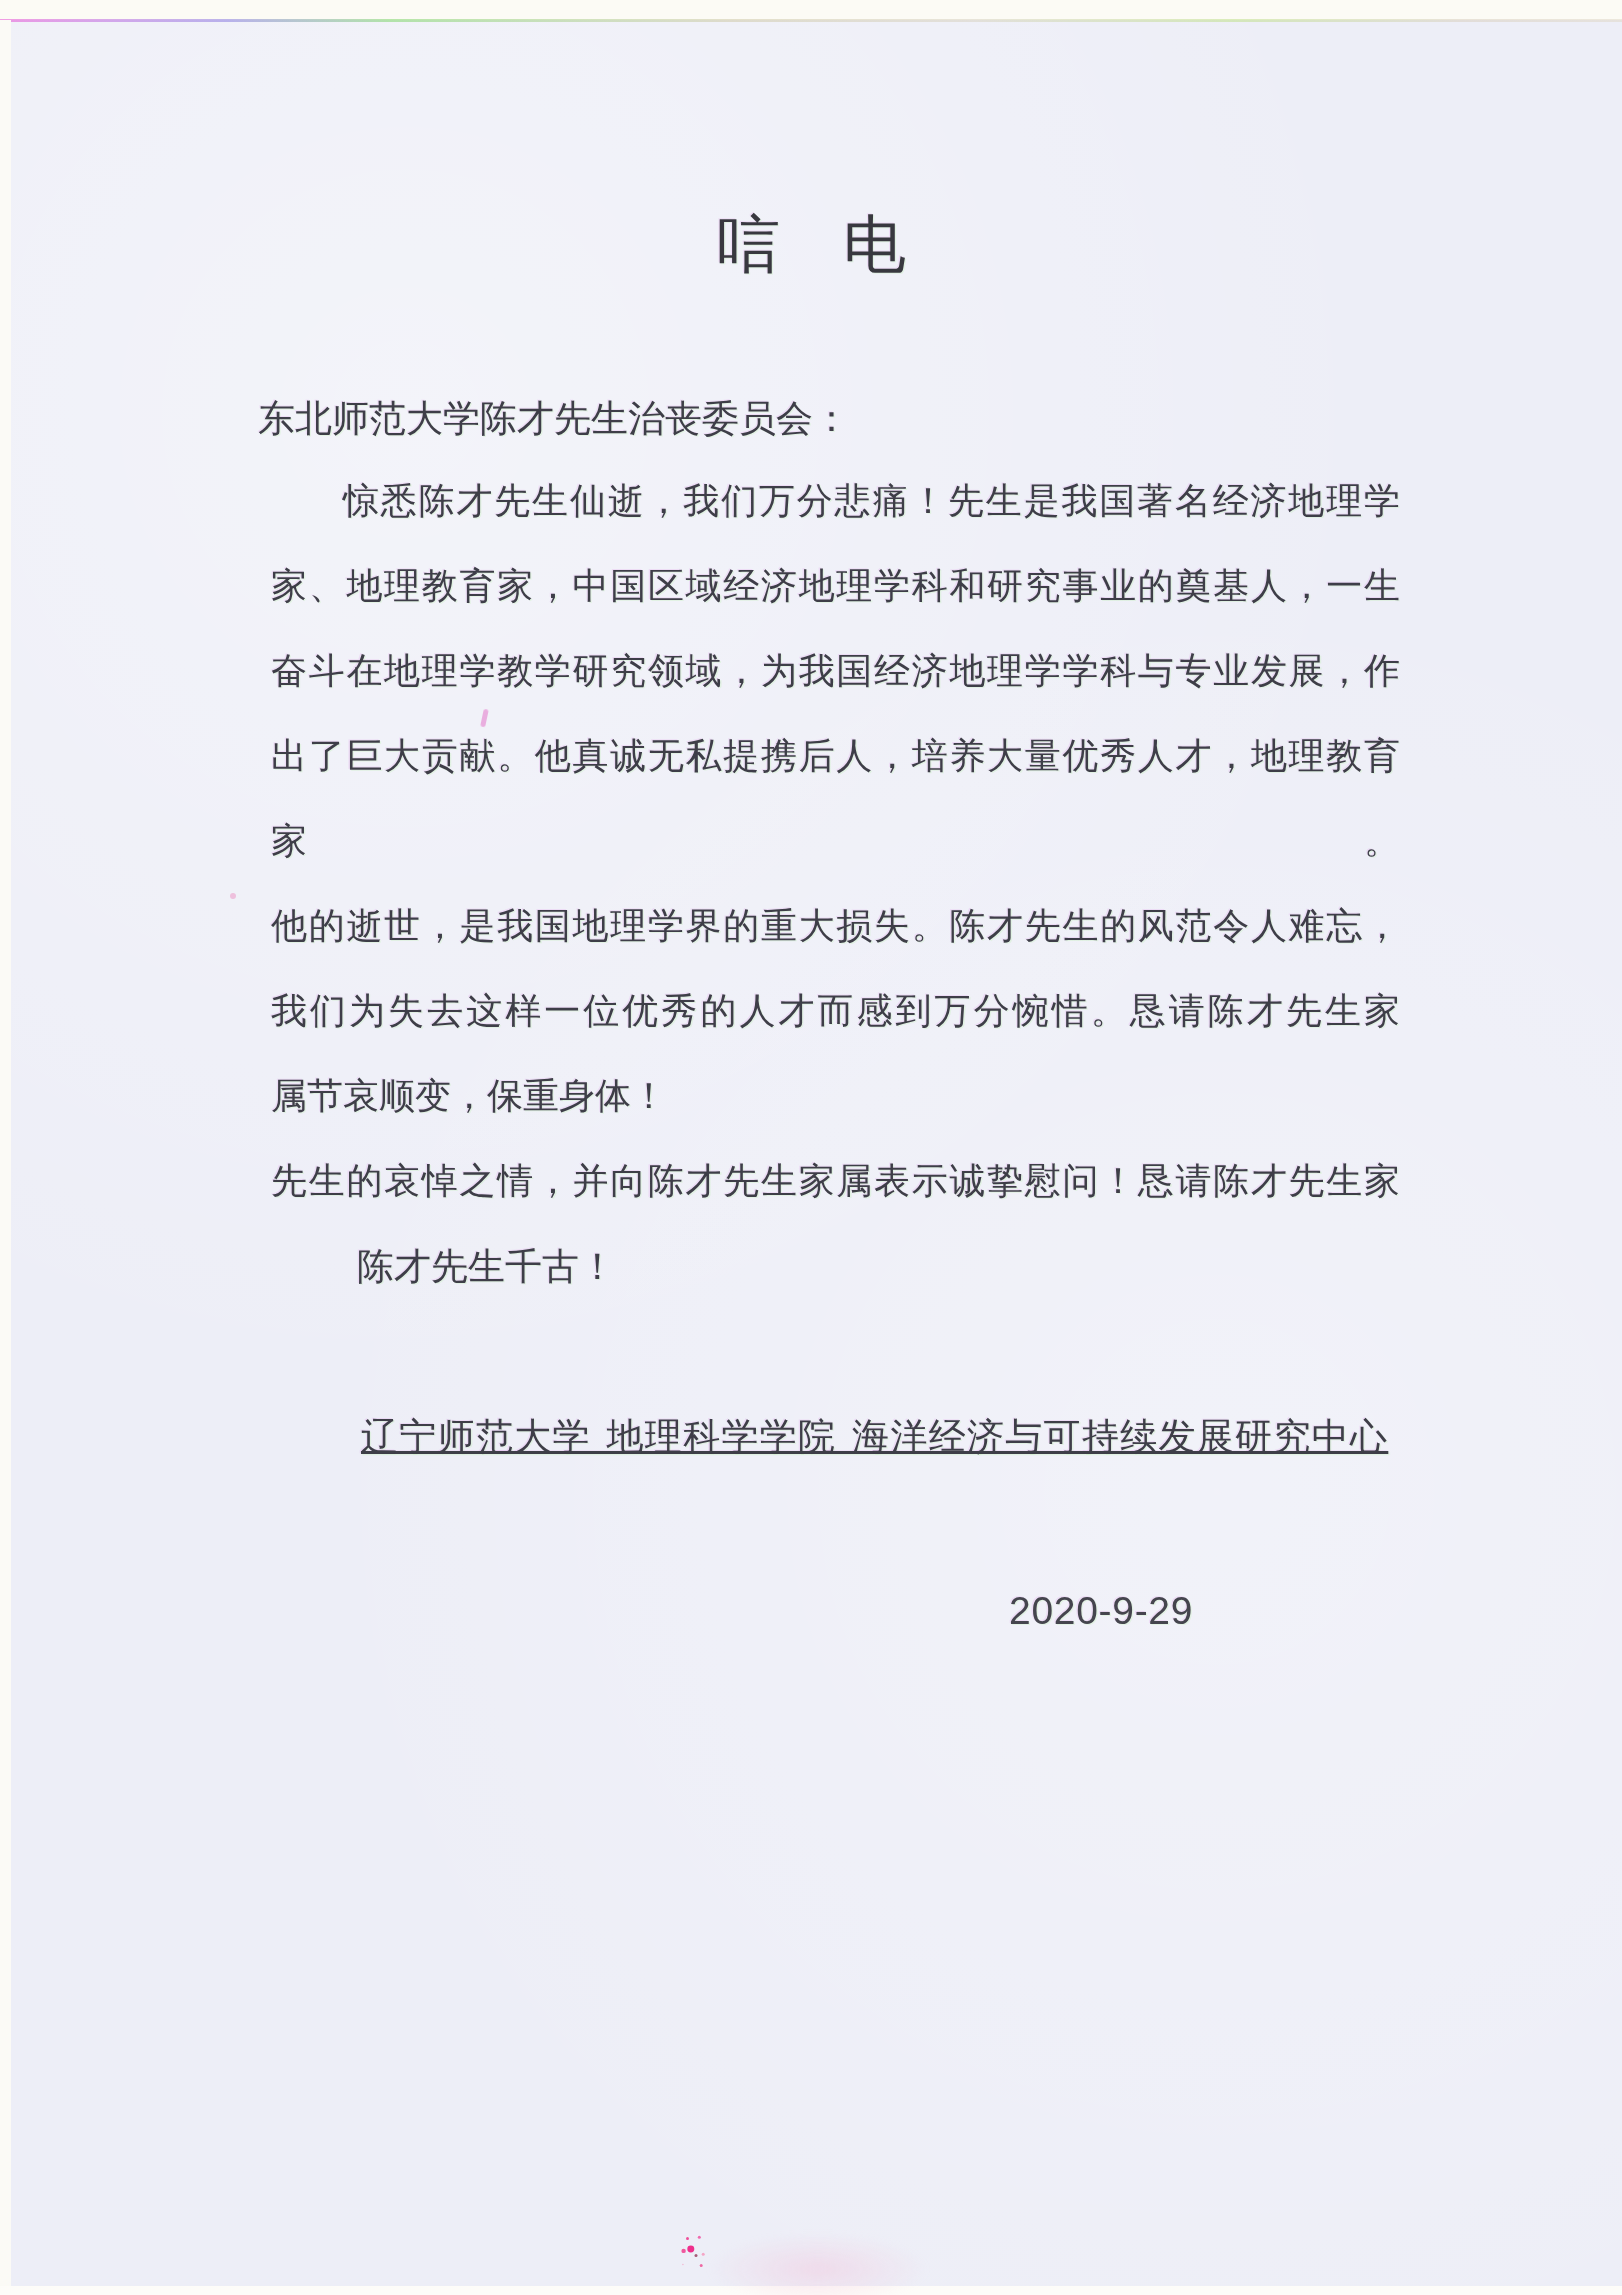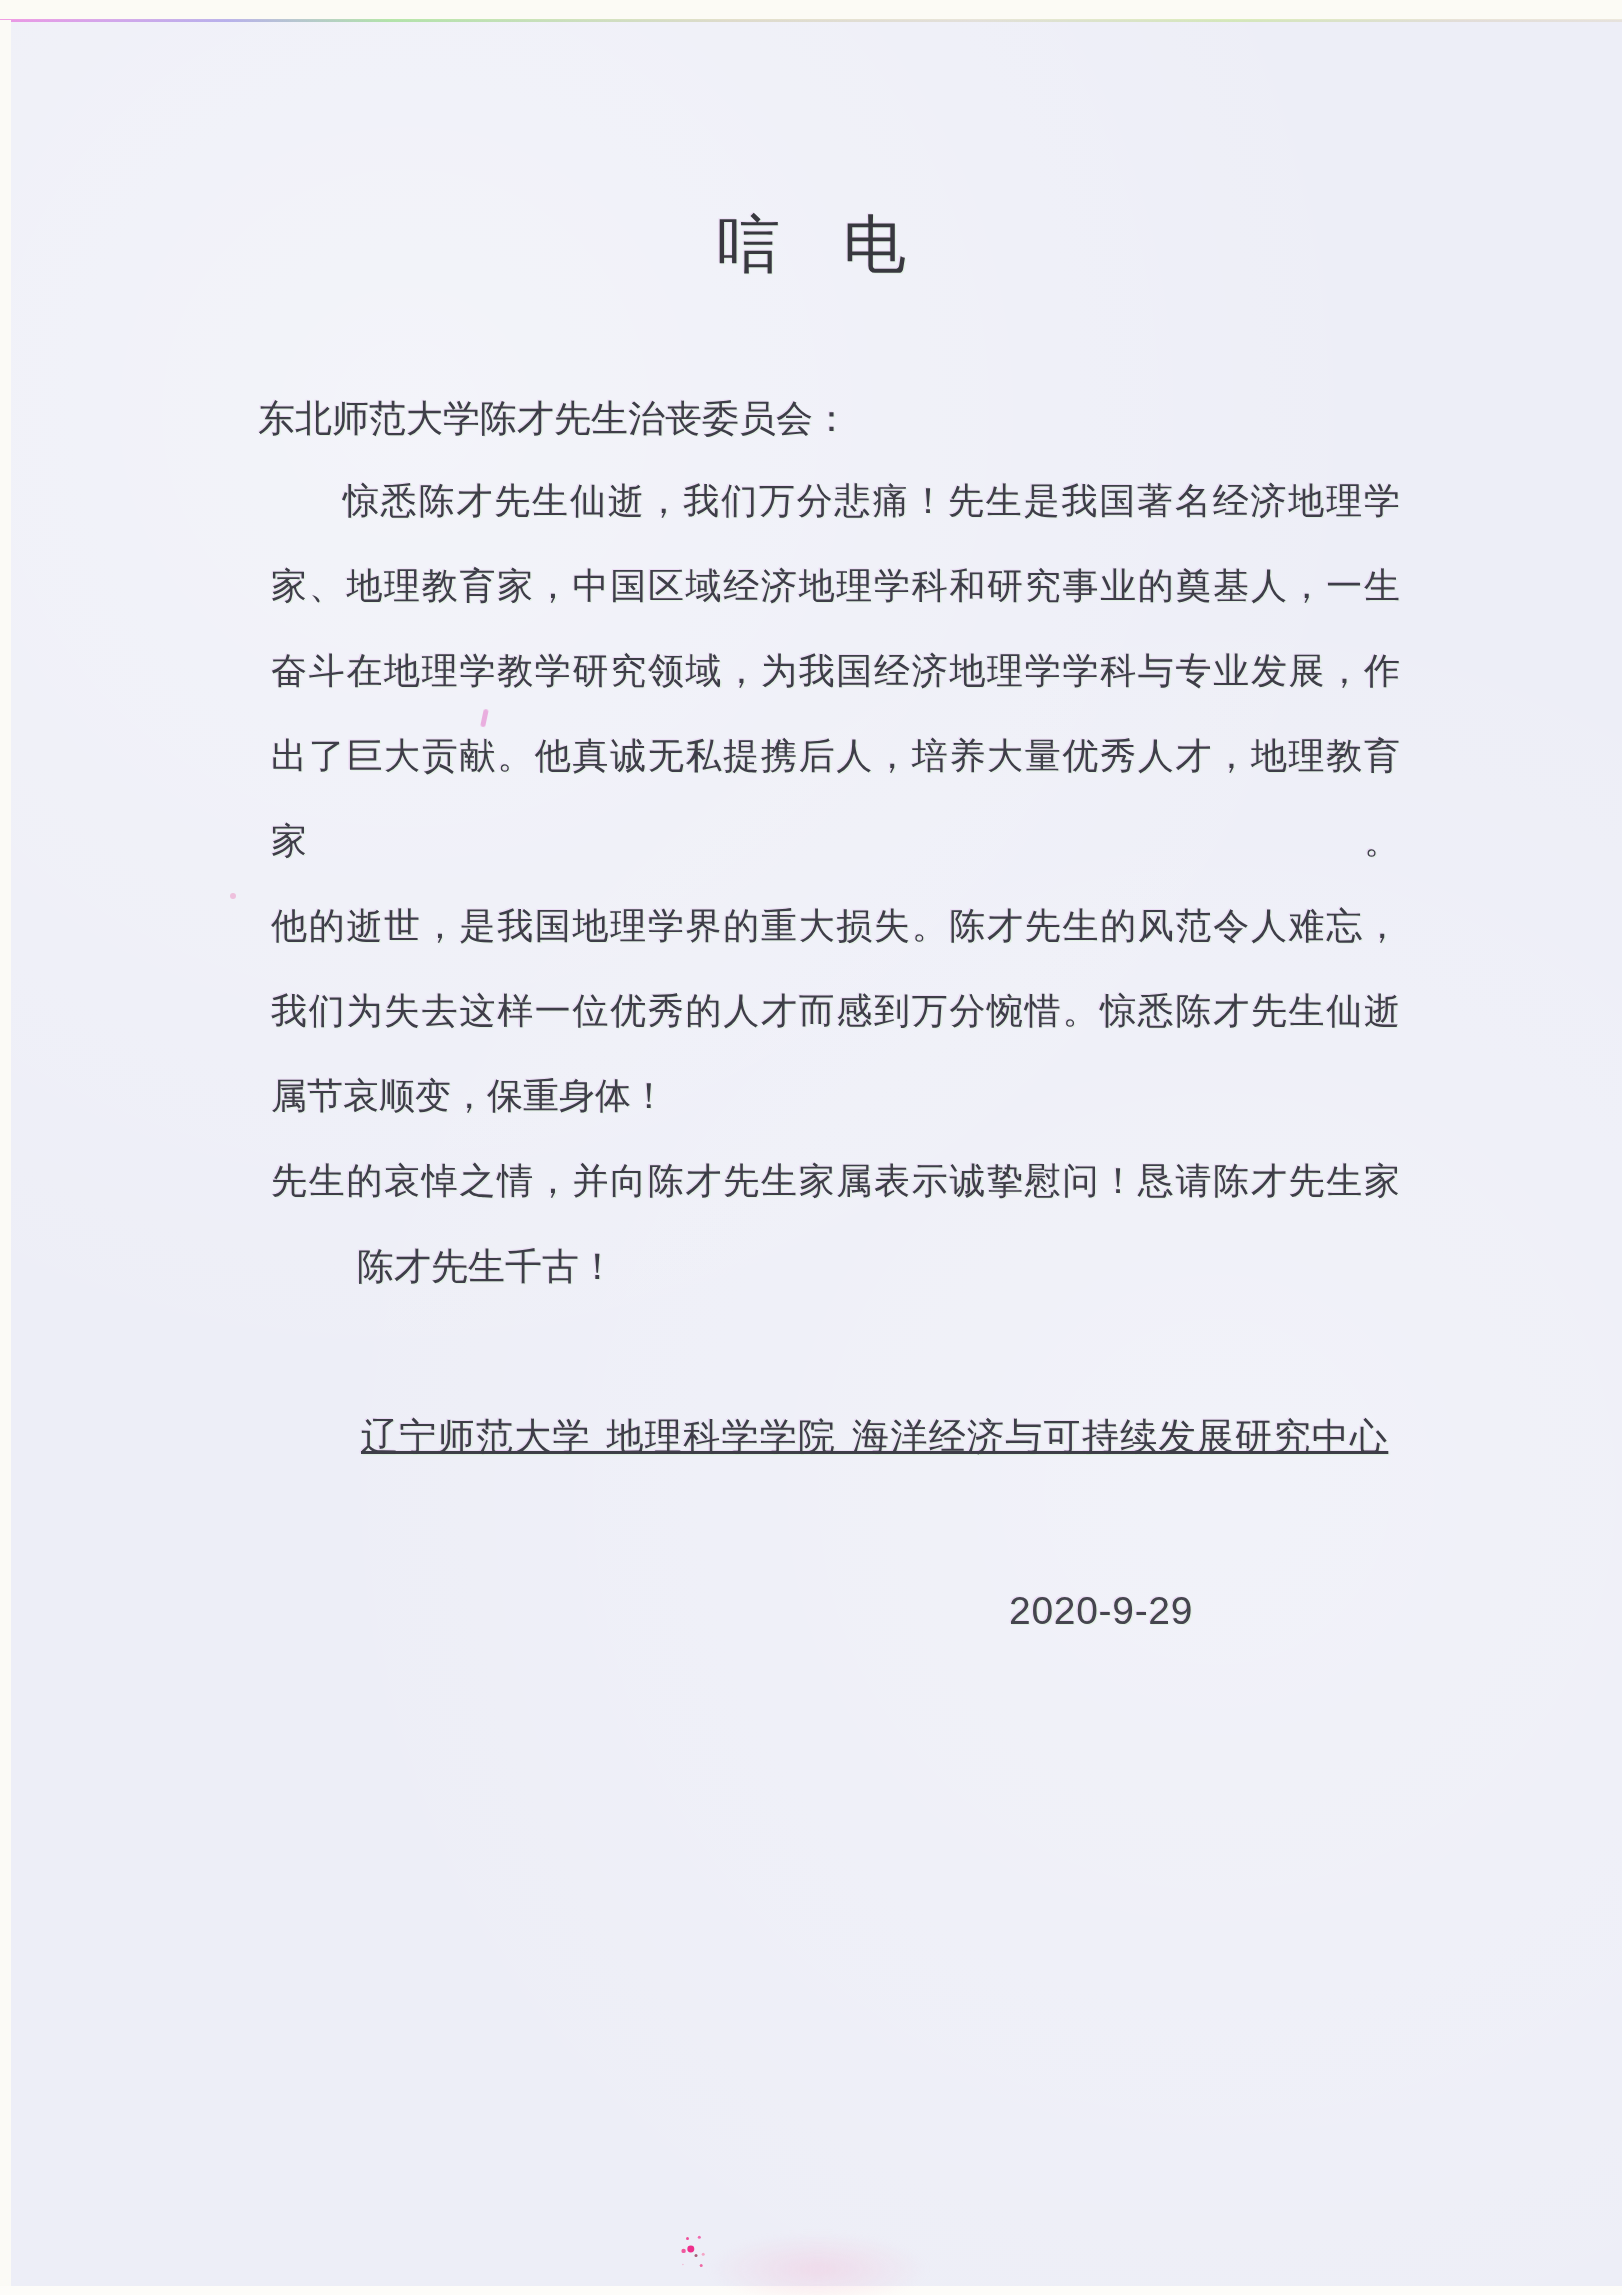--- a/index.html
+++ b/index.html
@@ -100,21 +100,21 @@
   <h1 class="title">唁　电</h1>
 
   <div class="salutation">东北师范大学陈才先生治丧委员会：</div>
 
   <div class="body-block">
     <div class="bl indent">惊悉陈才先生仙逝，我们万分悲痛！先生是我国著名经济地理学</div>
     <div class="bl">家、地理教育家，中国区域经济地理学科和研究事业的奠基人，一生</div>
     <div class="bl">奋斗在地理学教学研究领域，为我国经济地理学学科与专业发展，作</div>
     <div class="bl">出了巨大贡献。他真诚无私提携后人，培养大量优秀人才，地理教育家。</div>
     <div class="bl">他的逝世，是我国地理学界的重大损失。陈才先生的风范令人难忘，</div>
-    <div class="bl">我们为失去这样一位优秀的人才而感到万分惋惜。惊悉陈才先生仙逝</div>
+    <div class="bl">我们为失去这样一位优秀的人才而感到万分惋惜。恳请陈才先生家</div>
     <div class="bl last">属节哀顺变，保重身体！</div>
     <div class="bl">先生的哀悼之情，并向陈才先生家属表示诚挚慰问！恳请陈才先生家</div>
   </div>
 
   <div class="tribute">陈才先生千古！</div>
 
   <div class="signature">辽宁师范大学 地理科学学院 海洋经济与可持续发展研究中心</div>
 
   <div class="date-line">2020-9-29</div>
 

